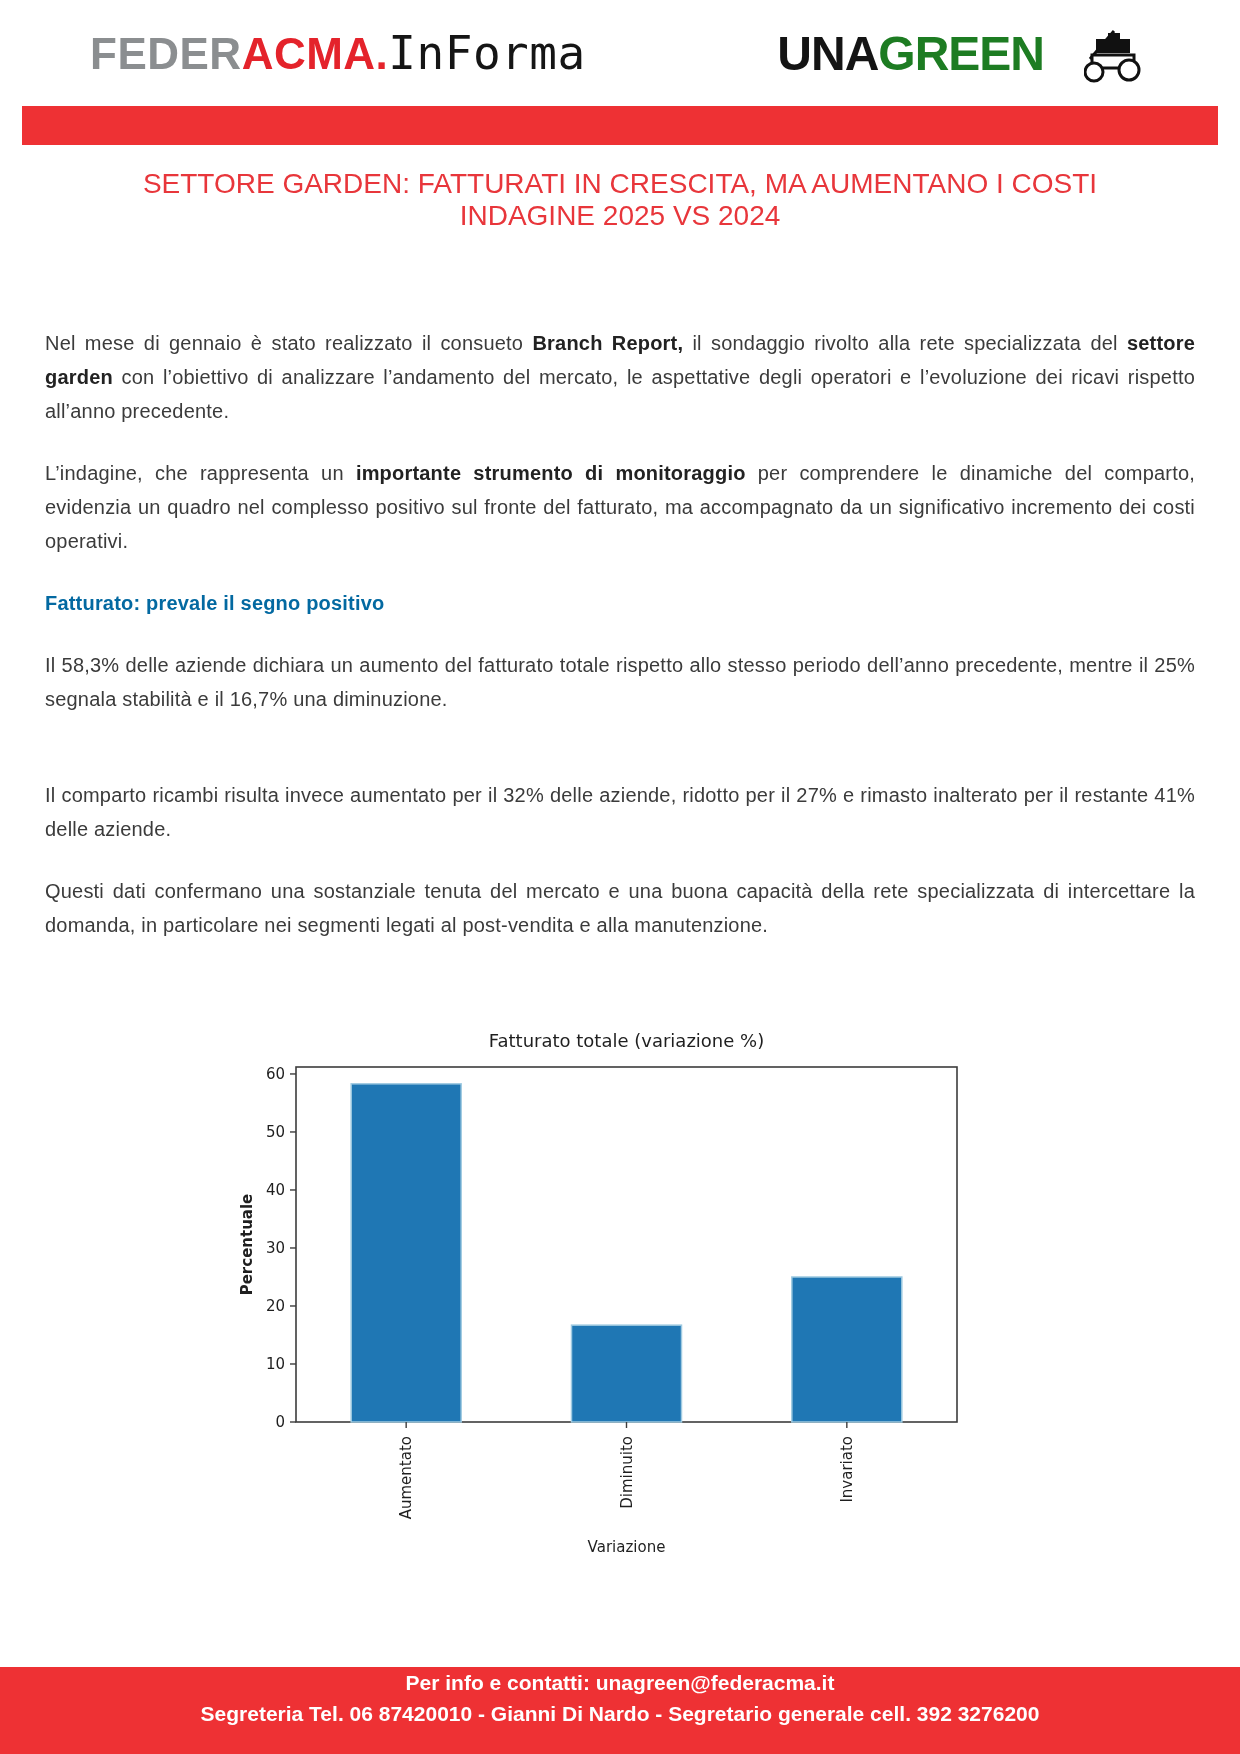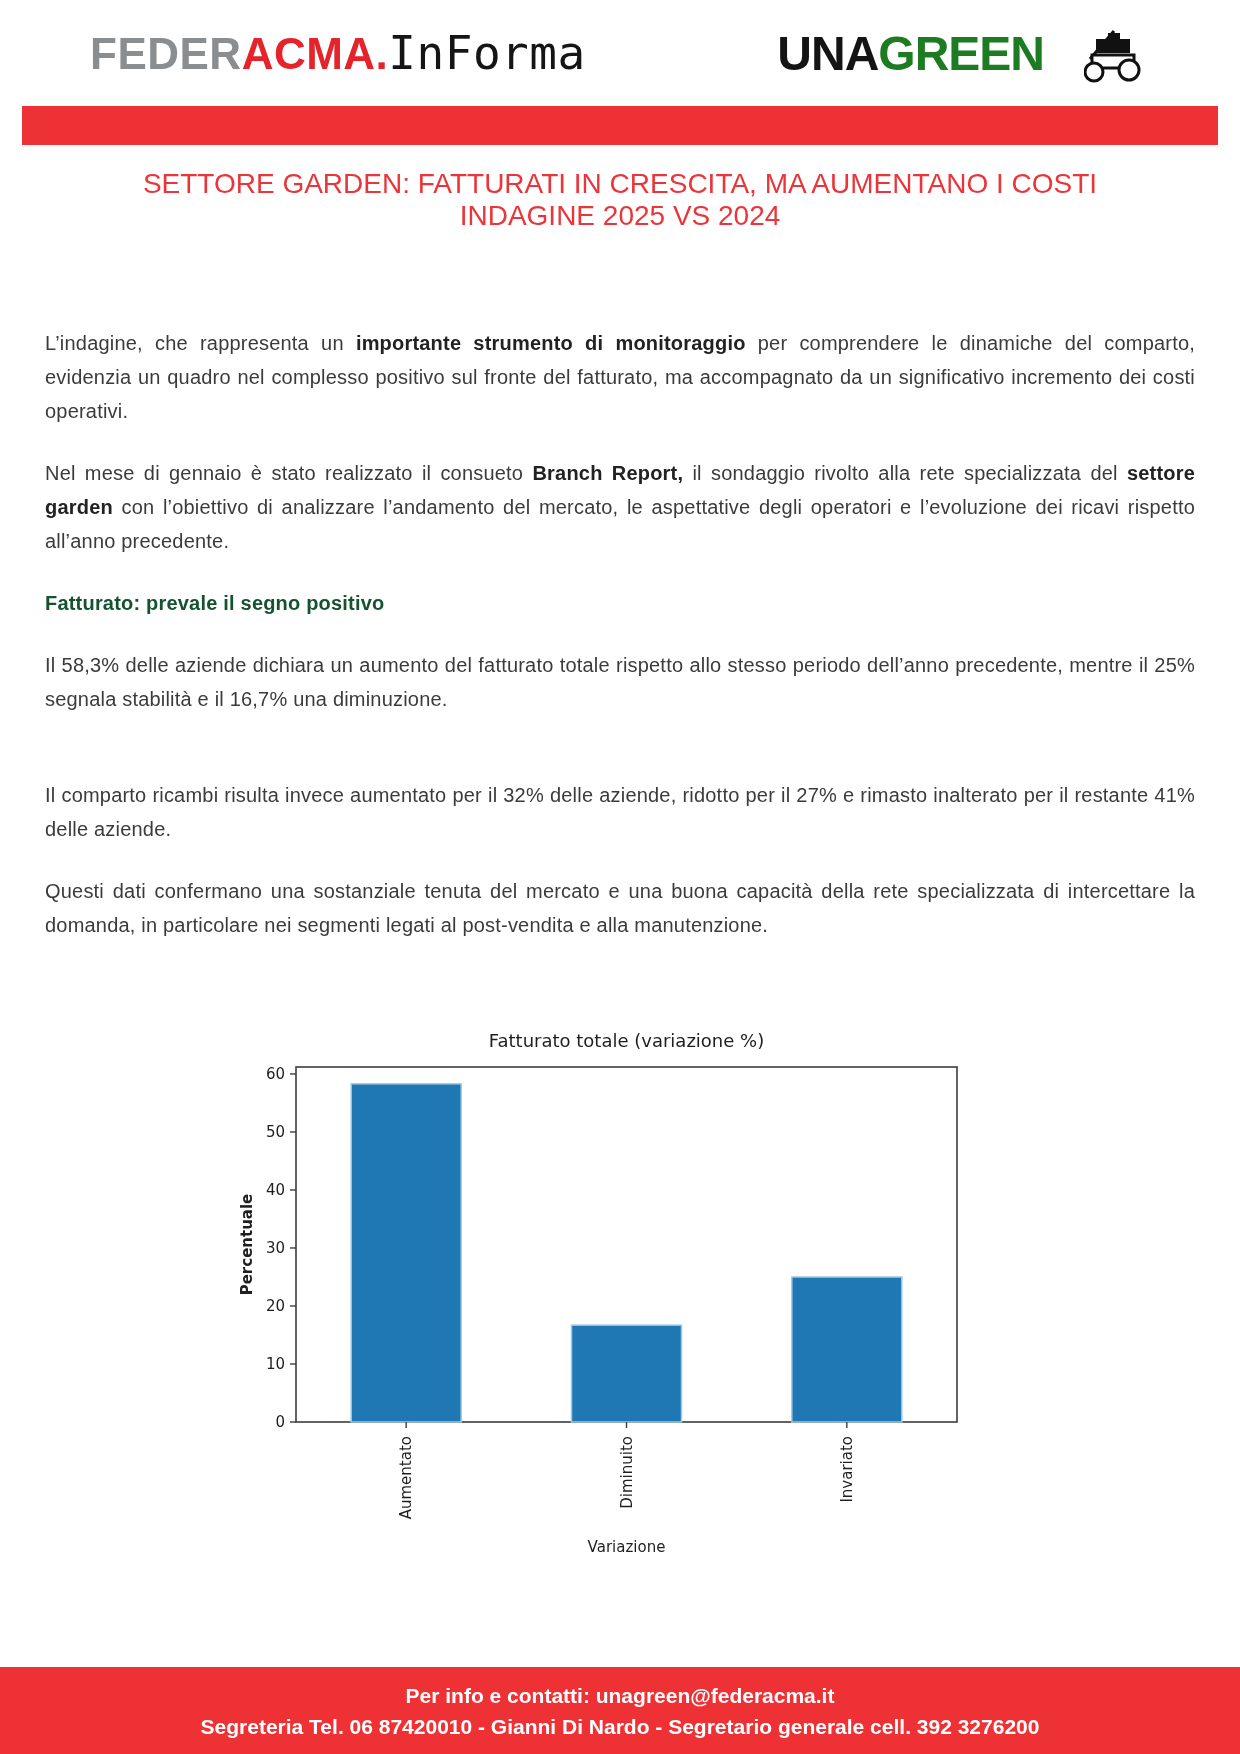--- a/index.html
+++ b/index.html
@@ -39,34 +39,34 @@
   .doc-title .t2{font-size:28px;line-height:32px;}
   
   .article{
     position:absolute;top:326px;left:45px;width:1150px;
     color:#3b3b3b;font-size:20px;line-height:34px;text-align:justify;
     letter-spacing:0.2px;
   }
   .article p{margin:0 0 28px 0;}
   .article .b{font-weight:700;color:#222;}
   .article h3{
-    margin:10px 0 28px 0;font-size:20px;line-height:34px;color:#14532d;
+    margin:10px 0 28px 0;font-size:20px;line-height:34px;color:#0369a1;
     text-align:left;
   }
   
   .chart-wrap{
     position:absolute;top:1007px;left:230px;width:780px;height:560px;
   }
   .chart-wrap svg{font-family:"DejaVu Sans",sans-serif;}
   
   .footer{
     position:absolute;bottom:0;left:0;width:1240px;height:87px;
     background:#ee3134;color:#ffffff;text-align:center;
     font-weight:700;font-size:21px;line-height:31px;
-    box-sizing:border-box;padding-top:13px;
+    box-sizing:border-box;
   }
   .footer .email{color:#ffffff;text-decoration:none;}
 </style>
 </head>
 <body>
 
 <div class="page">
 
   <div class="header">
     <div class="brand">
@@ -88,22 +88,22 @@
   </div>
 
   <div class="top-bar"></div>
 
   <div class="doc-title">
     <div class="t1">SETTORE GARDEN: FATTURATI IN CRESCITA, MA AUMENTANO I COSTI</div>
     <div class="t2">INDAGINE 2025 VS 2024</div>
   </div>
 
   <div class="article">
+    <p><span>Nel mese di gennaio è stato realizzato il consueto </span><span class="b">Branch Report,</span><span> il sondaggio rivolto alla rete specializzata del </span><span class="b">settore garden</span><span> con l’obiettivo di analizzare l’andamento del mercato, le aspettative degli operatori e l’evoluzione dei ricavi rispetto all’anno precedente.</span></p>
     <p><span>L’indagine, che rappresenta un </span><span class="b">importante strumento di monitoraggio</span><span> per comprendere le dinamiche del comparto, evidenzia un quadro nel complesso positivo sul fronte del fatturato, ma accompagnato da un significativo incremento dei costi operativi.</span></p>
-    <p><span>Nel mese di gennaio è stato realizzato il consueto </span><span class="b">Branch Report,</span><span> il sondaggio rivolto alla rete specializzata del </span><span class="b">settore garden</span><span> con l’obiettivo di analizzare l’andamento del mercato, le aspettative degli operatori e l’evoluzione dei ricavi rispetto all’anno precedente.</span></p>
     <h3>Fatturato: prevale il segno positivo</h3>
     <p><span>Il 58,3% delle aziende dichiara un aumento del fatturato totale rispetto allo stesso periodo dell’anno precedente, mentre il 25% segnala stabilità e il 16,7% una diminuzione.</span></p>
     <p><br><span>Il comparto ricambi risulta invece aumentato per il 32% delle aziende, ridotto per il 27% e rimasto inalterato per il restante 41% delle aziende.</span></p>
     <p><span>Questi dati confermano una sostanziale tenuta del mercato e una buona capacità della rete specializzata di intercettare la domanda, in particolare nei segmenti legati al post-vendita e alla manutenzione.</span></p>
   </div>
 
   <div class="chart-wrap">
     <svg id="chart-svg" width="780" height="560" viewBox="0 0 780 560">
         <text x="396.5" y="40" font-size="18" fill="#1f1f1f" text-anchor="middle">Fatturato totale (variazione %)</text>
         <rect x="66" y="60" width="661" height="355" fill="none" stroke="#3c3c3c" stroke-width="1.6"></rect>

